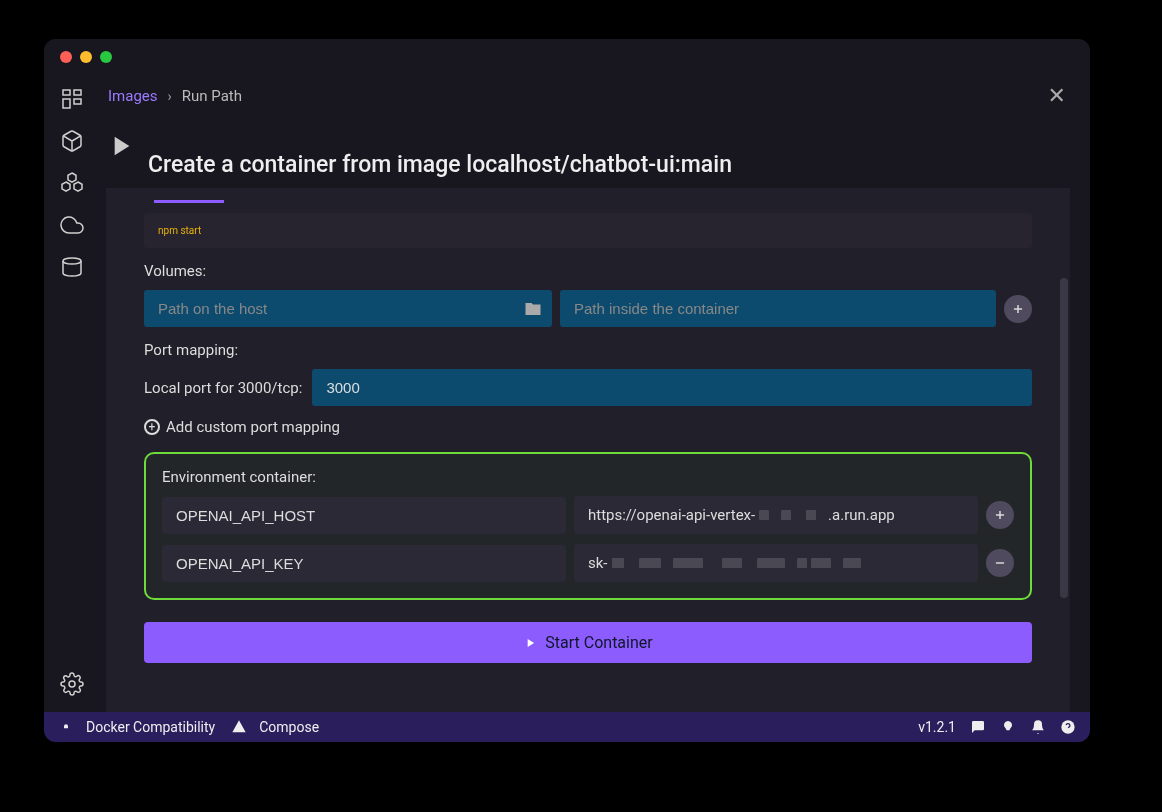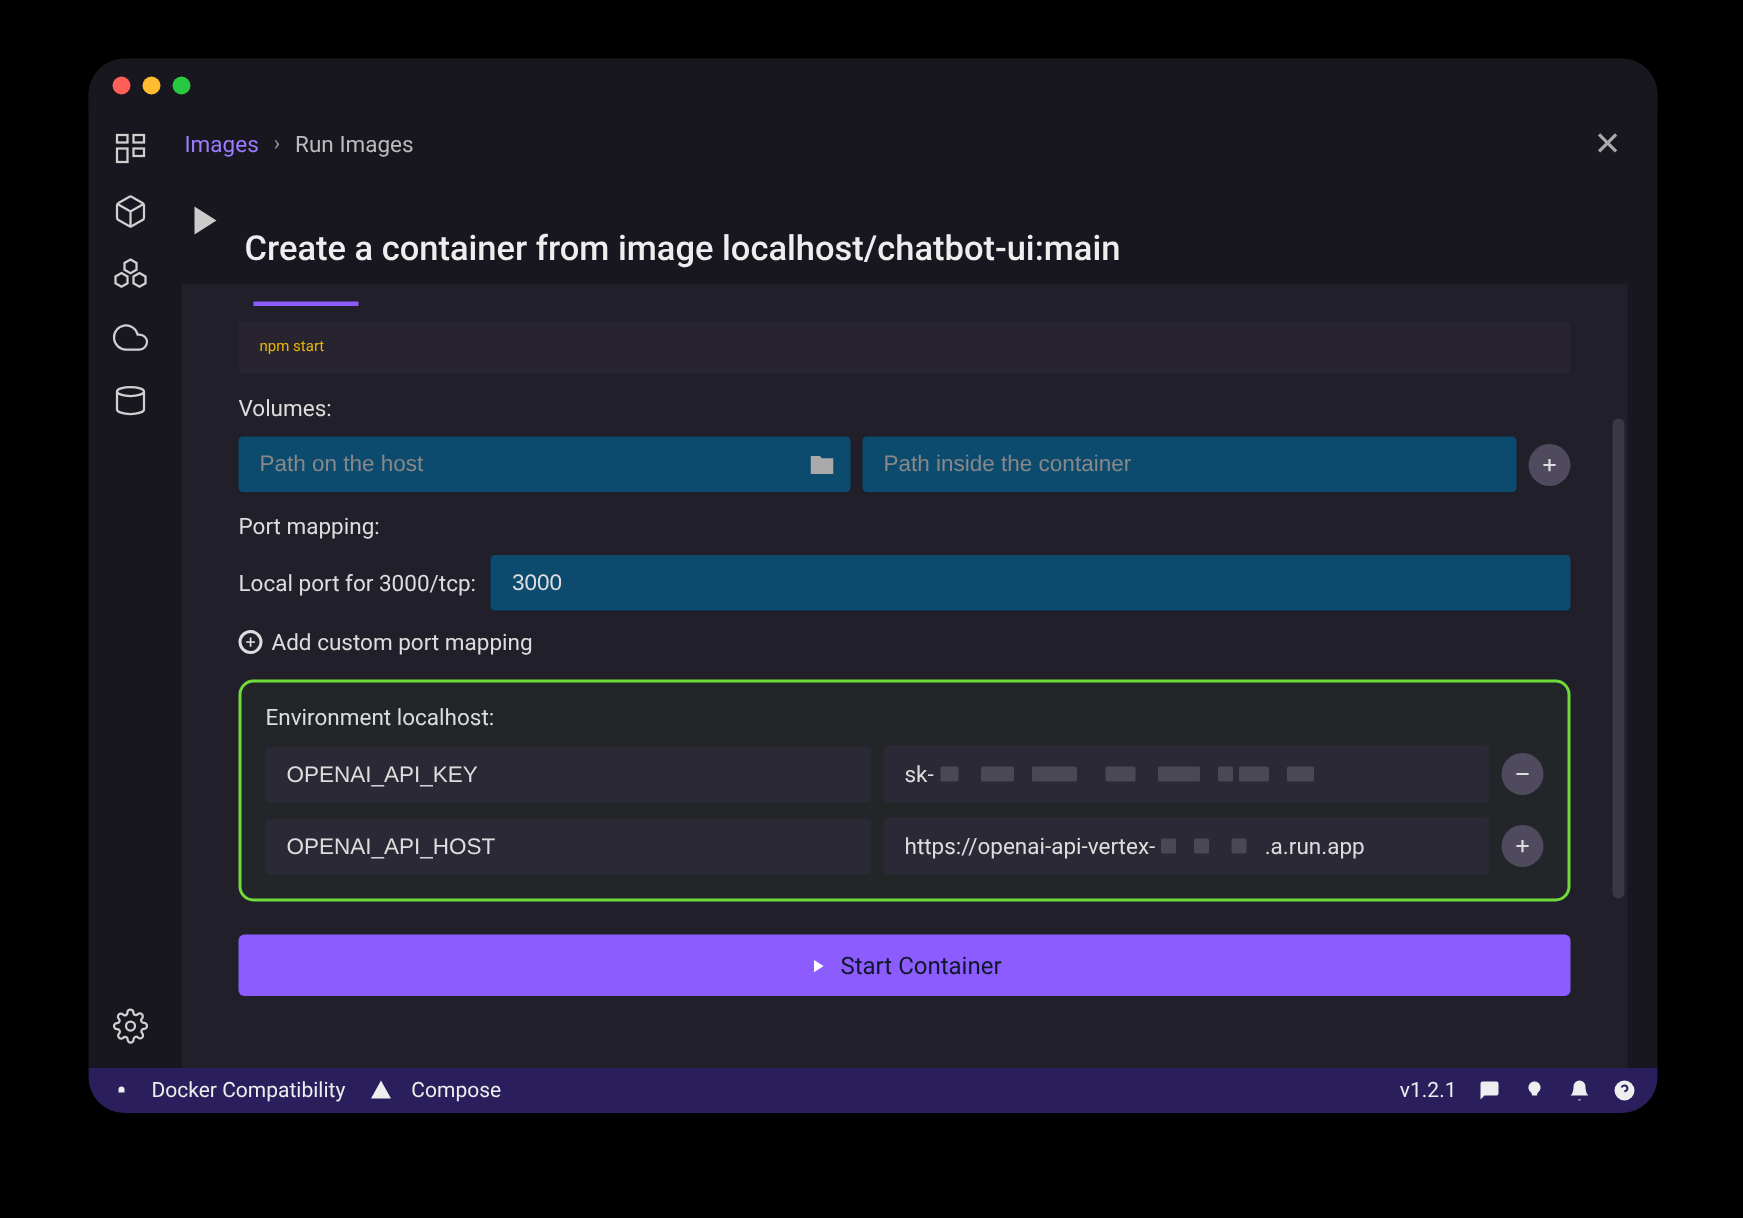--- a/index.html
+++ b/index.html
@@ -10,26 +10,26 @@
     body {
       background: #000;
       font-family: -apple-system, BlinkMacSystemFont, "Segoe UI", Roboto, sans-serif;
       width: 1162px;
       height: 812px;
       overflow: hidden;
       color: #e0e0e0;
     }
     .window {
       position: absolute;
-      left: 59px;
+      left: 44px;
       top: 39px;
       width: 1046px;
       height: 703px;
       background: #18161e;
-      border-radius: 24px;
+      border-radius: 12px;
       overflow: hidden;
       display: flex;
       flex-direction: column;
       box-shadow: 0 20px 60px rgba(0,0,0,0.8);
     }
     .titlebar {
       height: 36px;
       display: flex;
       align-items: center;
       padding: 0 16px;
@@ -367,21 +367,21 @@
         <svg class="sidebar-icon" viewBox="0 0 24 24">
             <circle cx="12" cy="12" r="3"></circle>
             <path d="M19.4 15a1.65 1.65 0 0 0 .33 1.82l.06.06a2 2 0 1 1-2.83 2.83l-.06-.06a1.65 1.65 0 0 0-1.82-.33 1.65 1.65 0 0 0-1 1.51V21a2 2 0 0 1-4 0v-.09a1.65 1.65 0 0 0-1-1.51 1.65 1.65 0 0 0-1.82.33l-.06.06a2 2 0 1 1-2.83-2.83l.06-.06a1.65 1.65 0 0 0 .33-1.82 1.65 1.65 0 0 0-1.51-1H3a2 2 0 0 1 0-4h.09a1.65 1.65 0 0 0 1.51-1 1.65 1.65 0 0 0-.33-1.82l-.06-.06a2 2 0 1 1 2.83-2.83l.06.06a1.65 1.65 0 0 0 1.82.33h0a1.65 1.65 0 0 0 1-1.51V3a2 2 0 0 1 4 0v.09a1.65 1.65 0 0 0 1 1.51h0a1.65 1.65 0 0 0 1.82-.33l.06-.06a2 2 0 1 1 2.83 2.83l-.06.06a1.65 1.65 0 0 0-.33 1.82v0a1.65 1.65 0 0 0 1.51 1H21a2 2 0 0 1 0 4h-.09a1.65 1.65 0 0 0-1.51 1z"></path>
           </svg>
       </div>
     </div>
     <div class="content">
       <div class="header-row">
         <span class="breadcrumb-link">Images</span>
         <span class="breadcrumb-sep">›</span>
-        <span class="breadcrumb-item">Run Images</span>
+        <span class="breadcrumb-item">Run Path</span>
         <span class="close-x">✕</span>
       </div>
       <div class="title-row">
         <svg class="big-play" viewBox="0 0 24 24">
             <path d="M8 5v14l11-7z"></path>
           </svg>
         <div class="page-title">Create a container from image localhost/chatbot-ui:main</div>
       </div>
 
       <div class="scroll-panel">
@@ -409,52 +409,52 @@
         <div class="port-row">
           <span class="port-label">Local port for 3000/tcp:</span>
           <input class="text-input" value="3000" style="">
         </div>
         <div class="add-port">
           <span class="add-port-icon">+</span>
           <span>Add custom port mapping</span>
         </div>
 
         <div class="env-box">
-          <div class="field-label">Environment localhost:</div>
+          <div class="field-label">Environment container:</div>
+          <div class="env-row">
+            <input class="text-input" value="OPENAI_API_HOST" style="">
+            <div class="env-value-redacted">
+              <span>https://openai-api-vertex-</span>
+              <span class="redact-block" style="width:10px"></span>&nbsp;
+              <span class="redact-block" style="width:10px"></span>&nbsp;&nbsp;
+              <span class="redact-block" style="width:10px"></span>&nbsp;
+              <span>.a.run.app</span>
+            </div>
+            <div class="circle-btn">
+              <svg viewBox="0 0 24 24">
+                  <line x1="12" y1="5" x2="12" y2="19"></line>
+                  <line x1="5" y1="12" x2="19" y2="12"></line>
+                </svg>
+            </div>
+          </div>
           <div class="env-row">
             <input class="text-input" value="OPENAI_API_KEY" style="">
             <div class="env-value-redacted">
               <span>sk-</span>
               <span class="redact-block" style="width:12px"></span>&nbsp;&nbsp;
               <span class="redact-block" style="width:22px"></span>&nbsp;
               <span class="redact-block" style="width:30px"></span>&nbsp;&nbsp;&nbsp;
               <span class="redact-block" style="width:20px"></span>&nbsp;&nbsp;
               <span class="redact-block" style="width:28px"></span>&nbsp;
               <span class="redact-block" style="width:10px"></span>
               <span class="redact-block" style="width:20px"></span>&nbsp;
               <span class="redact-block" style="width:18px"></span>
             </div>
             <div class="circle-btn">
               <svg viewBox="0 0 24 24">
-                  <line x1="5" y1="12" x2="19" y2="12"></line>
-                </svg>
-            </div>
-          </div>
-          <div class="env-row">
-            <input class="text-input" value="OPENAI_API_HOST" style="">
-            <div class="env-value-redacted">
-              <span>https://openai-api-vertex-</span>
-              <span class="redact-block" style="width:10px"></span>&nbsp;
-              <span class="redact-block" style="width:10px"></span>&nbsp;&nbsp;
-              <span class="redact-block" style="width:10px"></span>&nbsp;
-              <span>.a.run.app</span>
-            </div>
-            <div class="circle-btn">
-              <svg viewBox="0 0 24 24">
-                  <line x1="12" y1="5" x2="12" y2="19"></line>
                   <line x1="5" y1="12" x2="19" y2="12"></line>
                 </svg>
             </div>
           </div>
         </div>
 
         <div class="start-btn">
           <svg viewBox="0 0 24 24">
               <path d="M8 5v14l11-7z"></path>
             </svg>

